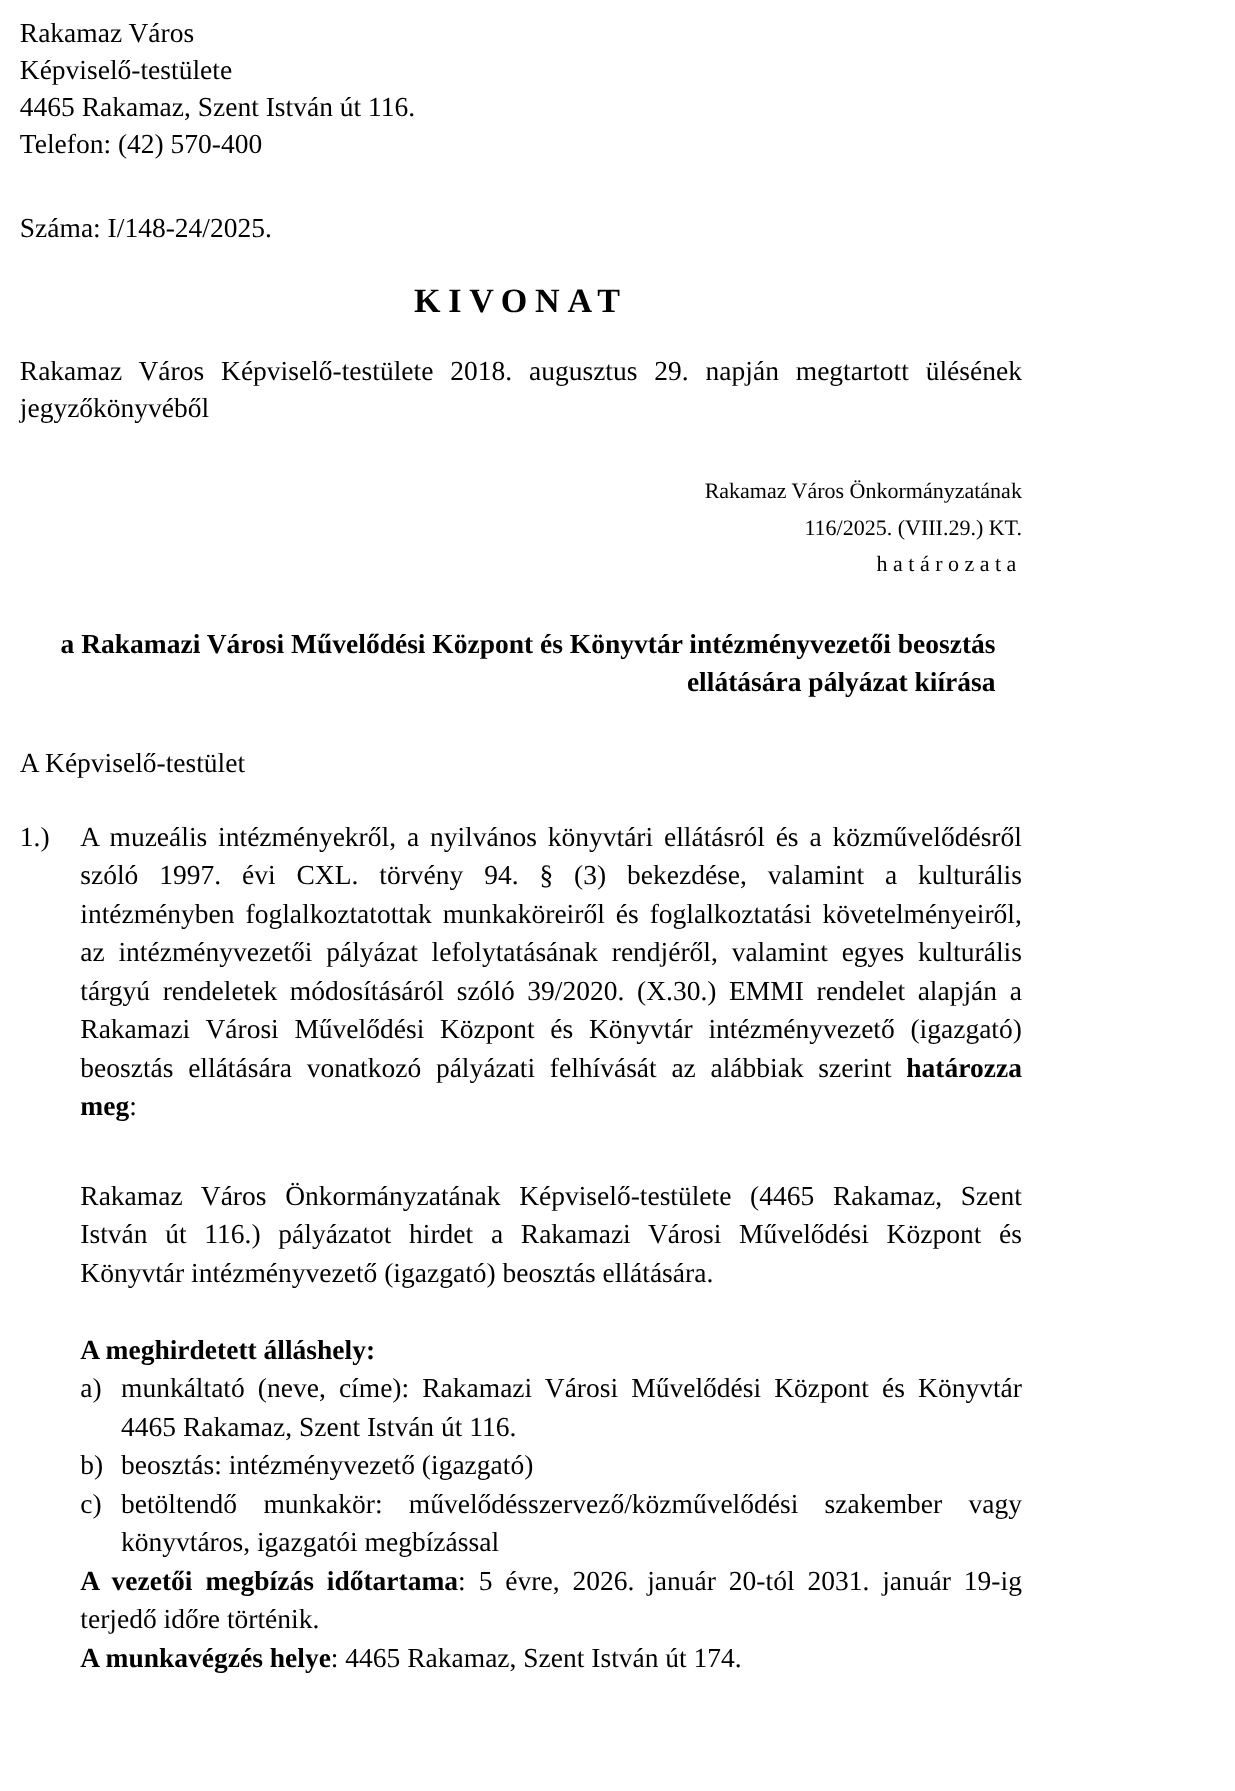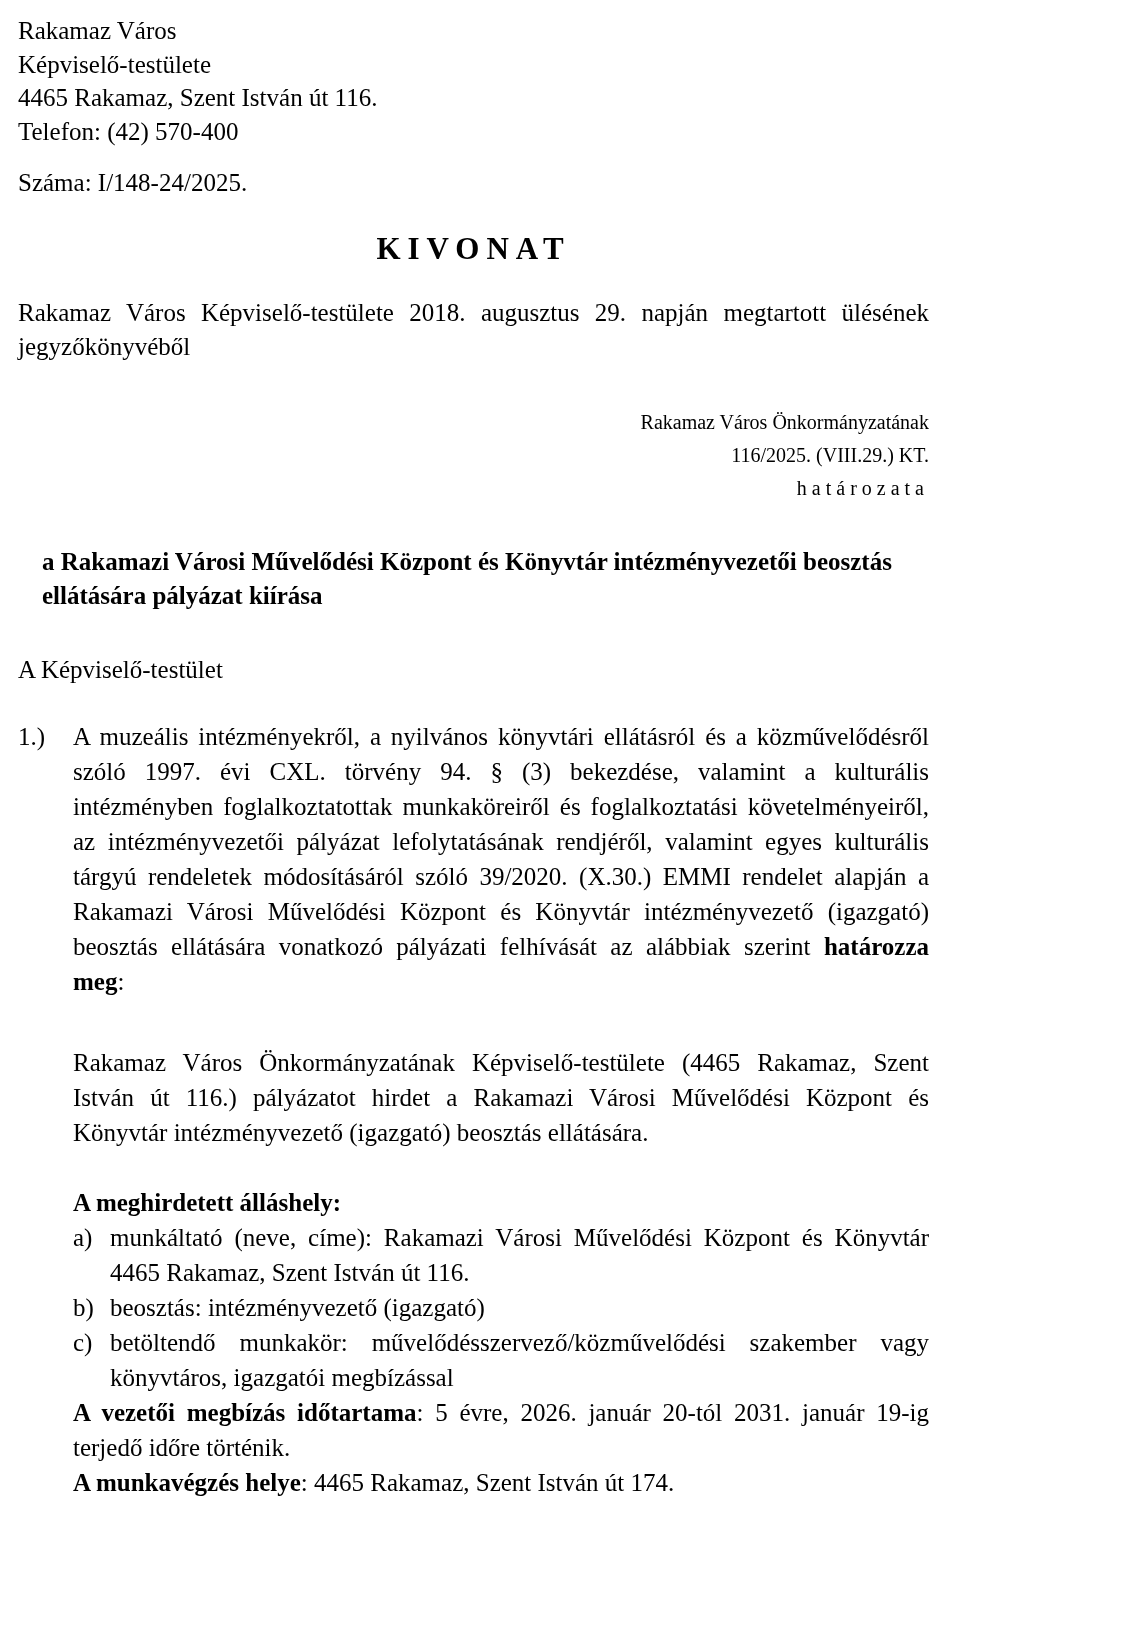--- a/index.html
+++ b/index.html
@@ -25,21 +25,21 @@
   
   .letterhead {
     font-size: 25px;
     line-height: 33.5px;
   }
   .lh-line { white-space: pre; }
 
   .case-number {
     font-size: 25px;
     line-height: 33.5px;
-    margin-top: 18px;
+    margin-top: 43px;
   }
 
   .doc-title {
     text-align: center;
     font-size: 31px;
     font-weight: bold;
     letter-spacing: 7px;
     margin-top: 32px;
     line-height: 34px;
   }
@@ -57,21 +57,21 @@
     text-align: right;
     font-size: 20px;
     line-height: 33px;
     margin-top: 42px;
   }
   .resolution-block .spaced {
     letter-spacing: 5px;
   }
 
   .subject-title {
-    text-align: left;
+    text-align: right;
     font-size: 25px;
     font-weight: bold;
     line-height: 34px;
     margin-top: 40px;
     padding: 0 24px;
   }
 
   .body-lead {
     font-size: 25px;
     line-height: 34px;

